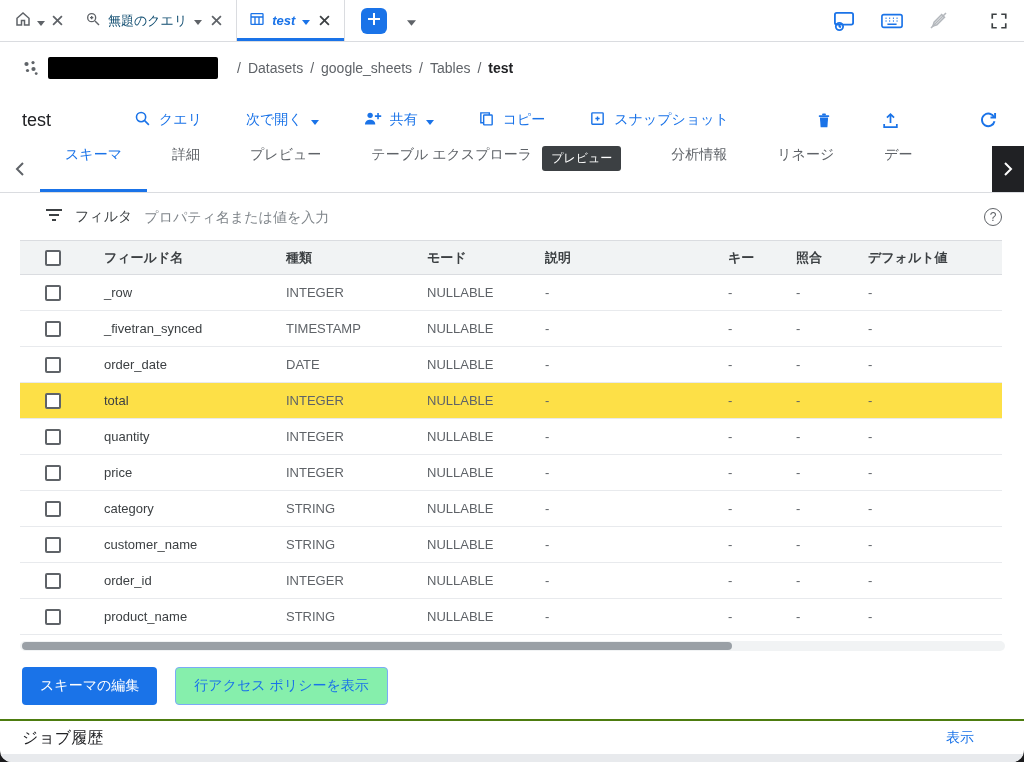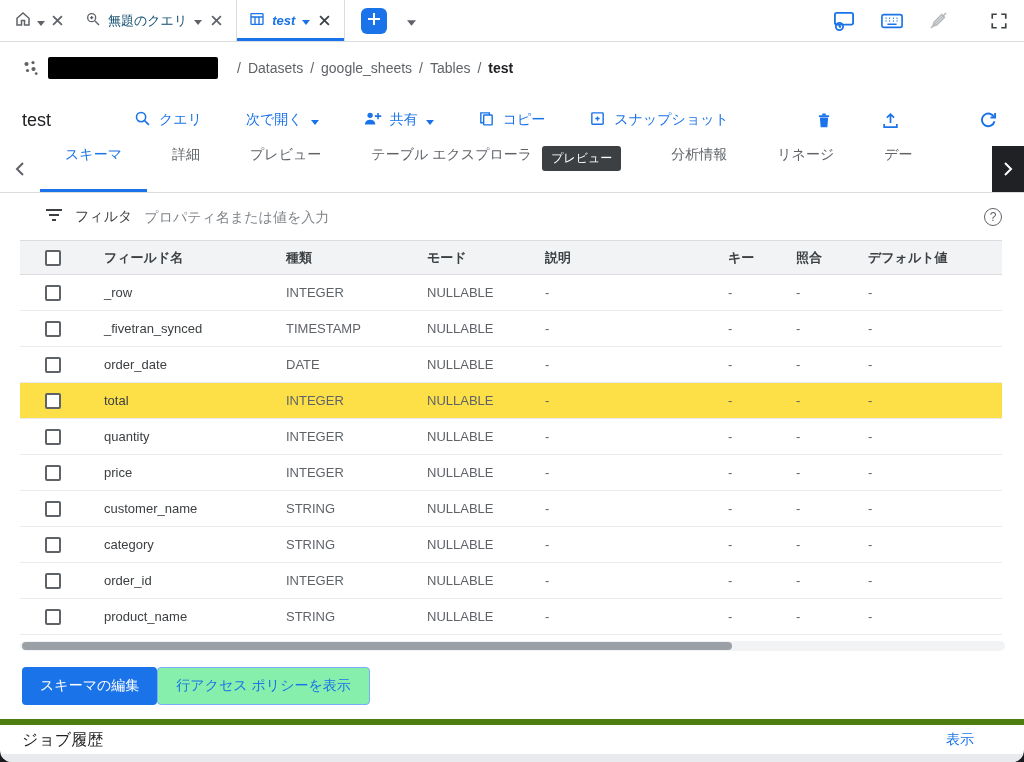--- a/index.html
+++ b/index.html
@@ -89,28 +89,28 @@
         display: inline-block; vertical-align: middle; background: #fff;
         cursor: pointer; }
 
   
   .hscroll { margin: 6px 0 0 20px; width: 985px; height: 10px; background: #f1f3f4;
              border-radius: 6px; position: relative; }
   .hscroll-thumb { position: absolute; left: 2px; top: 1px; height: 8px;
              width: 710px; background: #9aa0a6; border-radius: 5px; cursor: pointer; }
 
   
-  .btn-row { display: flex; gap: 0; margin: 16px 0 0 22px; }
+  .btn-row { display: flex; gap: 18px; margin: 16px 0 0 22px; }
   .btn { height: 38px; padding: 0 18px; border-radius: 4px; font-size: 14px;
          cursor: pointer; font-family: "Liberation Sans", "DejaVu Sans", sans-serif; }
   .btn-primary { background: #1a73e8; color: #fff; border: none; }
   .btn-secondary { background: #86efac; color: #1a73e8; border: 1px solid #7baaf7; }
 
   
-  .jobbar { border-top: 6px solid #4d7c0f; margin-top: 14px; height: 36px;
+  .jobbar { border-top: 2px solid #4d7c0f; margin-top: 14px; height: 36px;
             display: flex; align-items: center; padding: 0 50px 0 22px; }
   .jobbar-title { font-size: 16px; color: #202124; }
   .jobbar-link { margin-left: auto; color: #1a73e8; font-size: 14px; cursor: pointer; }
   .bottom-strip { position: absolute; bottom: 0; left: 0; right: 0; height: 8px;
             background: #e8eaed; border-radius: 0 0 12px 12px; }
 </style>
 </head>
 <body>
 
 <div class="page">
@@ -445,32 +445,32 @@
       <td>INTEGER</td>
       <td>NULLABLE</td>
       <td>-</td>
       <td>-</td>
       <td>-</td>
       <td>-</td>
     </tr>
 
     <tr>
       <td class="cb-cell"><span class="cb"></span></td>
+      <td class="name">category</td>
+      <td>STRING</td>
+      <td>NULLABLE</td>
+      <td>-</td>
+      <td>-</td>
+      <td>-</td>
+      <td>-</td>
+    </tr>
+
+    <tr>
+      <td class="cb-cell"><span class="cb"></span></td>
       <td class="name">customer_name</td>
-      <td>STRING</td>
-      <td>NULLABLE</td>
-      <td>-</td>
-      <td>-</td>
-      <td>-</td>
-      <td>-</td>
-    </tr>
-
-    <tr>
-      <td class="cb-cell"><span class="cb"></span></td>
-      <td class="name">category</td>
       <td>STRING</td>
       <td>NULLABLE</td>
       <td>-</td>
       <td>-</td>
       <td>-</td>
       <td>-</td>
     </tr>
 
     <tr>
       <td class="cb-cell"><span class="cb"></span></td>

